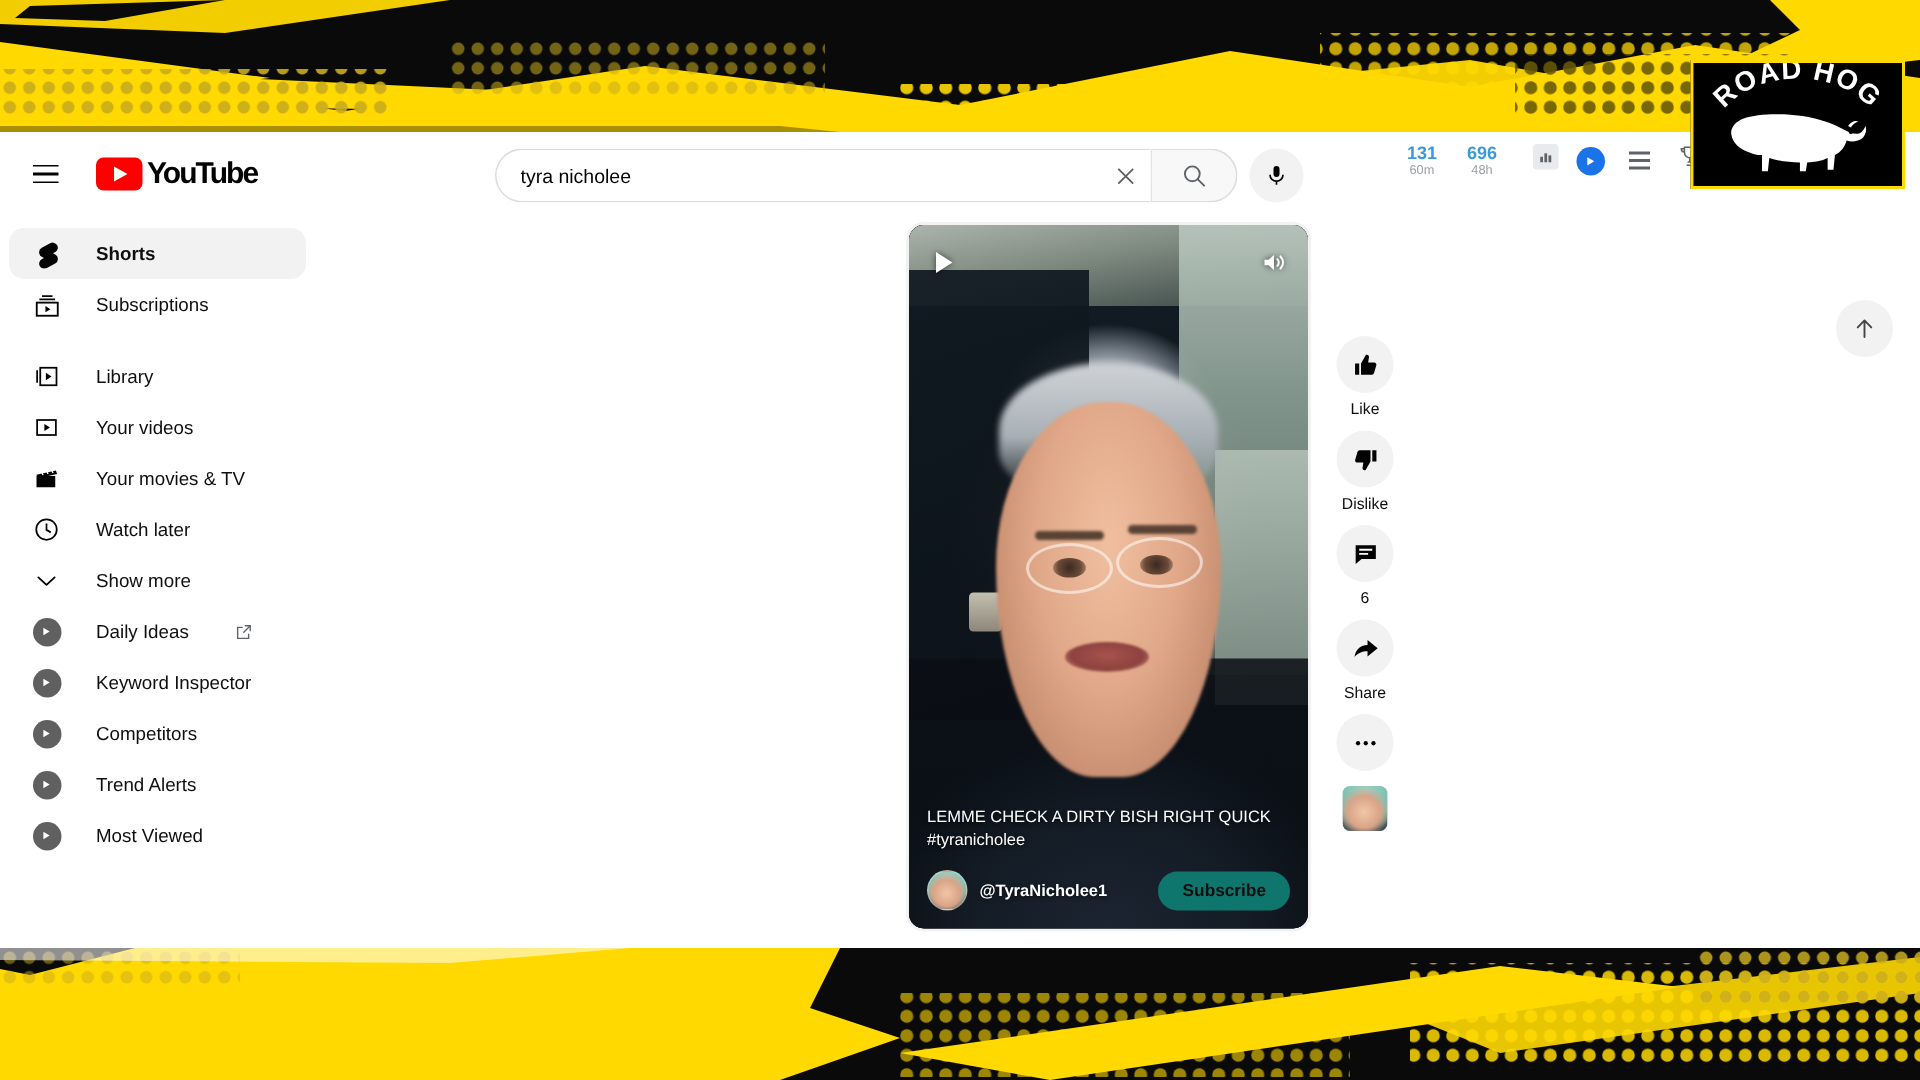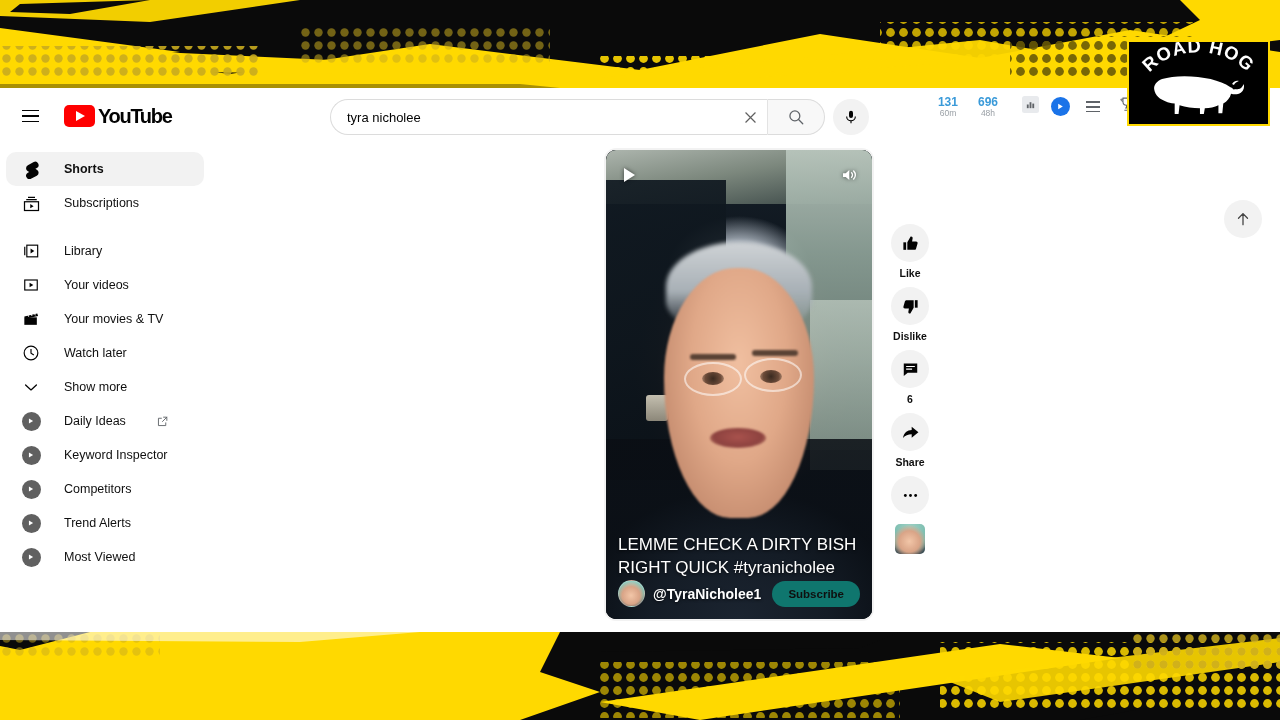--- a/index.html
+++ b/index.html
@@ -249,34 +249,35 @@
   .vol-overlay {
     position: absolute; right: 14px; top: 16px; cursor: pointer;
     filter: drop-shadow(0 0 2px rgba(0,0,0,.6));
   }
 
   .short-meta {
     position: absolute; left: 0; bottom: 12px; width: 266px;
     padding: 0 12px; color: #fff;
   }
   .short-title {
-    font-size: 17px; line-height: 1.35; font-weight: 500;
+    font-size: 11px; line-height: 1.35; font-weight: 500;
     text-shadow: 0 1px 3px rgba(0,0,0,.7);
+    margin-bottom: 12px;
   }
   .chan-row { display: flex; align-items: center; gap: 8px; }
   .chan-avatar {
     width: 27px; height: 27px; border-radius: 50%;
     background:
       radial-gradient(circle at 48% 58%, #f2c6a8 0%, #d9a487 45%, rgba(190,140,115,0) 72%),
       radial-gradient(circle at 50% 18%, #9fd3c7 0%, #7cbcae 60%, rgba(110,180,165,0) 85%),
       linear-gradient(180deg, #8fc7bb 0%, #2b3b42 100%);
     border: 1px solid rgba(255,255,255,.25); flex: none; cursor: pointer;
   }
   .chan-name {
-    font-size: 14px; font-weight: 600; color: #fff;
+    font-size: 11px; font-weight: 600; color: #fff;
     text-shadow: 0 1px 3px rgba(0,0,0,.7); cursor: pointer;
   }
   .subscribe-btn {
     margin-left: auto; background: #0f766e; color: #0f0f0f;
     font-size: 11.5px; font-weight: 600;
     border: none; border-radius: 16px;
     padding: 7px 16px; cursor: pointer;
     font-family: "Liberation Sans", sans-serif;
   }
 
@@ -288,21 +289,21 @@
   }
   .action {
     display:flex; flex-direction: column; align-items: center; margin-bottom: 8px;
     cursor: pointer;
   }
   .action .bubble {
     width: 38px; height: 38px; border-radius: 50%;
     background: #f2f2f2;
     display:flex; align-items:center; justify-content:center;
   }
-  .action .cap { font-size: 10.5px; color: #0f0f0f; margin-top: 5px; font-weight: 700; }
+  .action .cap { font-size: 10.5px; color: #0f0f0f; margin-top: 5px; font-weight: 400; }
   .rail-thumb {
     width: 30px; height: 30px; border-radius: 5px; margin-top: 2px; cursor: pointer;
     background:
       radial-gradient(circle at 48% 58%, #f2c6a8 0%, #d9a487 45%, rgba(190,140,115,0) 72%),
       radial-gradient(circle at 50% 15%, #9fd3c7 0%, #79bbad 60%, rgba(110,180,165,0) 85%),
       linear-gradient(180deg, #8fc7bb 0%, #39484f 100%);
   }
 
   
   .nav-arrow {

